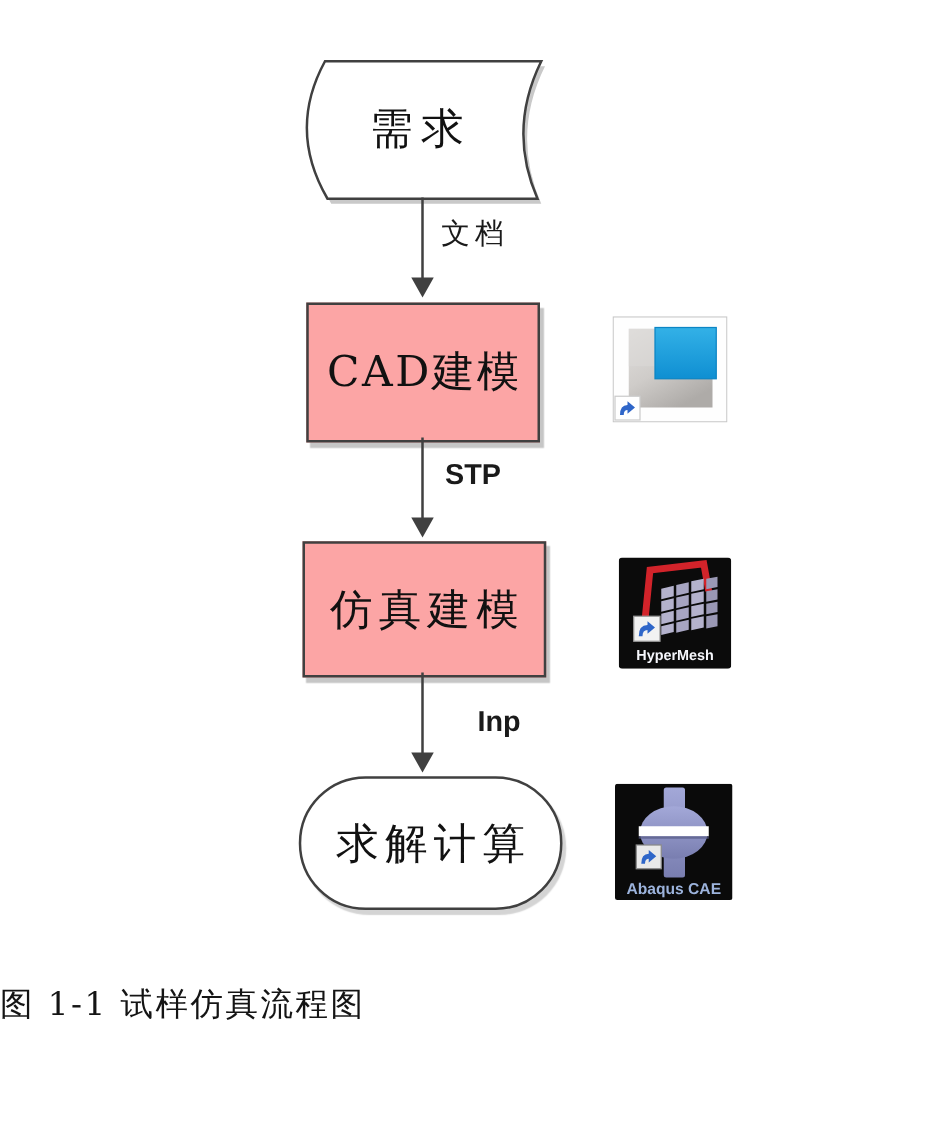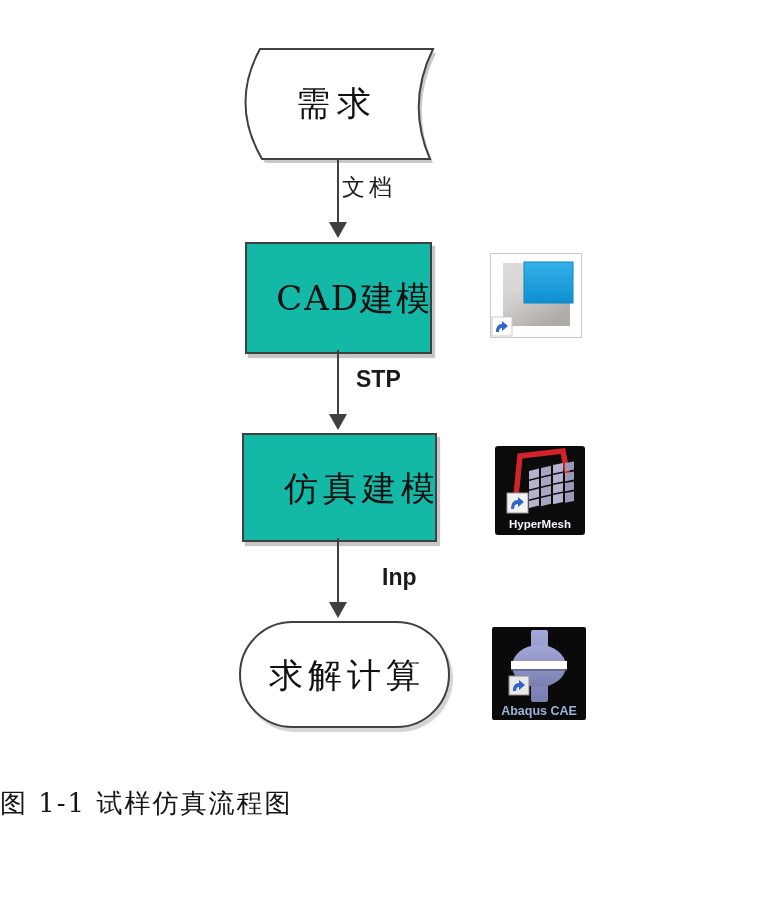--- a/index.html
+++ b/index.html
@@ -1,22 +1,22 @@
 <!DOCTYPE html>
 <html><head>
 <meta charset="utf-8">
 <style>
   html,body{margin:0;padding:0;background:#ffffff;}
   #canvas{position:relative;width:660px;height:918px;background:#ffffff;overflow:hidden;
           font-family:"DejaVu Serif","Liberation Serif",serif;padding-left:20px;}
   .abs{position:absolute;}
 
   
-  .node-rect{position:absolute;background:#14b8a6;border:2px solid #404040;
-             box-shadow:3px 4px 1px #c6c6c6;display:flex;align-items:center;justify-content:flex-end;}
+  .node-rect{position:absolute;background:#fca5a5;border:2px solid #404040;
+             box-shadow:3px 4px 1px #c6c6c6;display:flex;align-items:center;justify-content:center;}
   .node-stadium{position:absolute;background:#ffffff;border:2px solid #404040;border-radius:60px;
              box-shadow:3px 4px 1px #d4d4d4;display:flex;align-items:center;justify-content:center;}
   .node-label{font-size:34px;color:#111;white-space:nowrap;line-height:1;}
   .ls-wide{letter-spacing:7px;margin-right:-7px;}
   .ls-med{letter-spacing:5px;margin-right:-5px;}
   .ls-sm{letter-spacing:2px;margin-right:-2px;}
   .stored-label{position:absolute;width:100%;text-align:center;}
 
   
   .arrow-line{position:absolute;width:2px;background:#404040;}
@@ -42,21 +42,21 @@
   <div class="abs" style="left:234px;top:42px;width:206px;height:122px;">
     <svg width="206" height="122" viewBox="0 0 206 122">
       <path d="M26 7 L199 7 Q172 62 196 117 L28 117 Q-4 62 26 7 Z" transform="translate(3,4)" fill="#c9c9c9" stroke="none"></path>
       <path d="M26 7 L199 7 Q172 62 196 117 L28 117 Q-4 62 26 7 Z" fill="#ffffff" stroke="#404040" stroke-width="2"></path>
     </svg>
     <div class="stored-label node-label ls-wide" style="top:44px;">需求</div>
   </div>
 
   <div class="arrow-line" style="left:337px;top:158px;height:66px;"></div>
   <div class="arrow-head" style="left:329px;top:222px;"></div>
-  <div class="edge-label cjk" style="left:342px;top:176px;">文档</div>
+  <div class="edge-label cjk" style="left:353px;top:176px;">文档</div>
 
   <div class="node-rect" style="left:245px;top:242px;width:183px;height:108px;">
     <span class="node-label ls-sm">CAD建模</span>
   </div>
 
   <div class="arrow-line" style="left:337px;top:350px;height:65px;"></div>
   <div class="arrow-head" style="left:329px;top:414px;"></div>
   <div class="edge-label latin" style="left:356px;top:368px;">STP</div>
 
   <div class="node-rect" style="left:242px;top:433px;width:191px;height:105px;">

